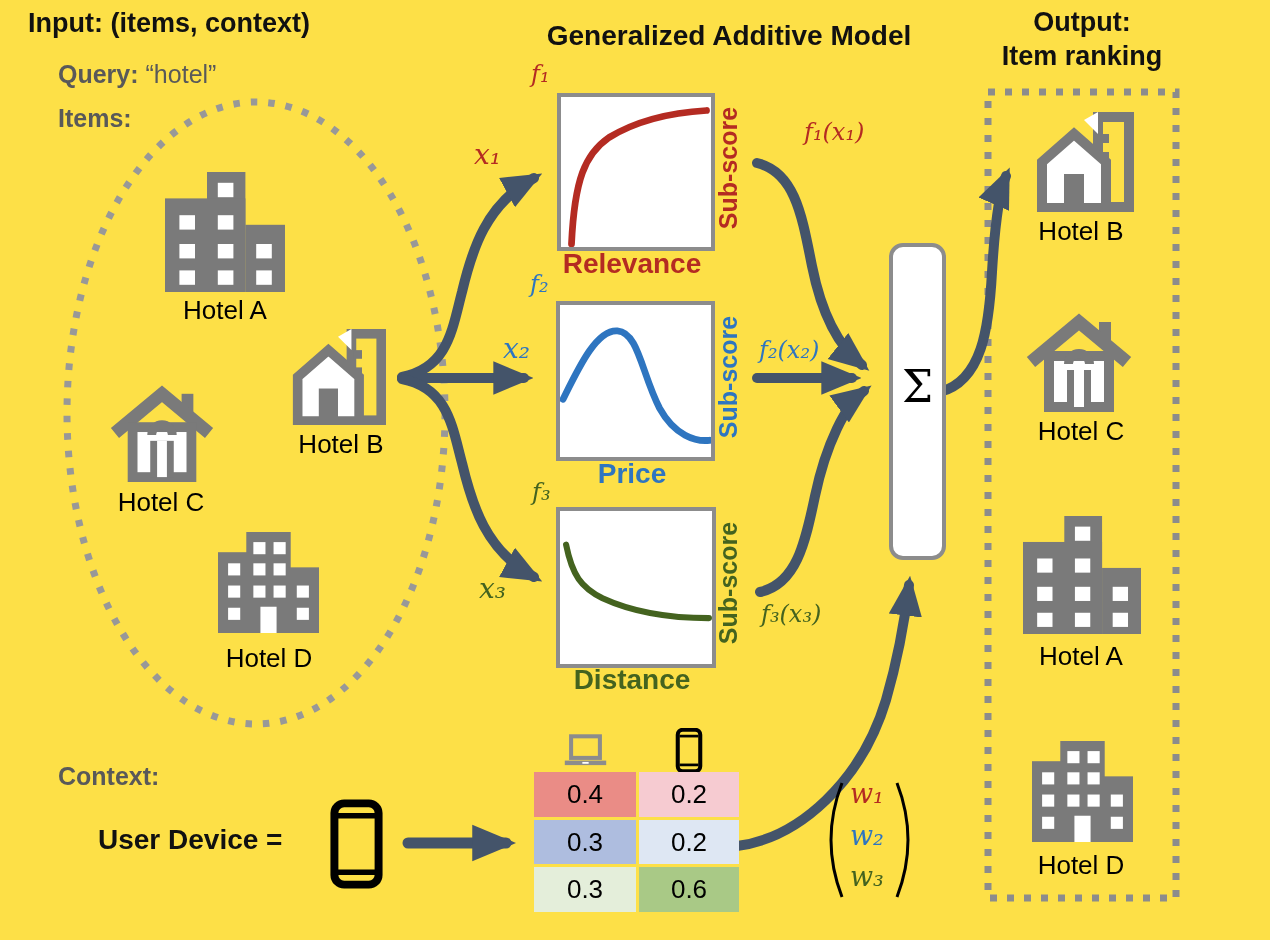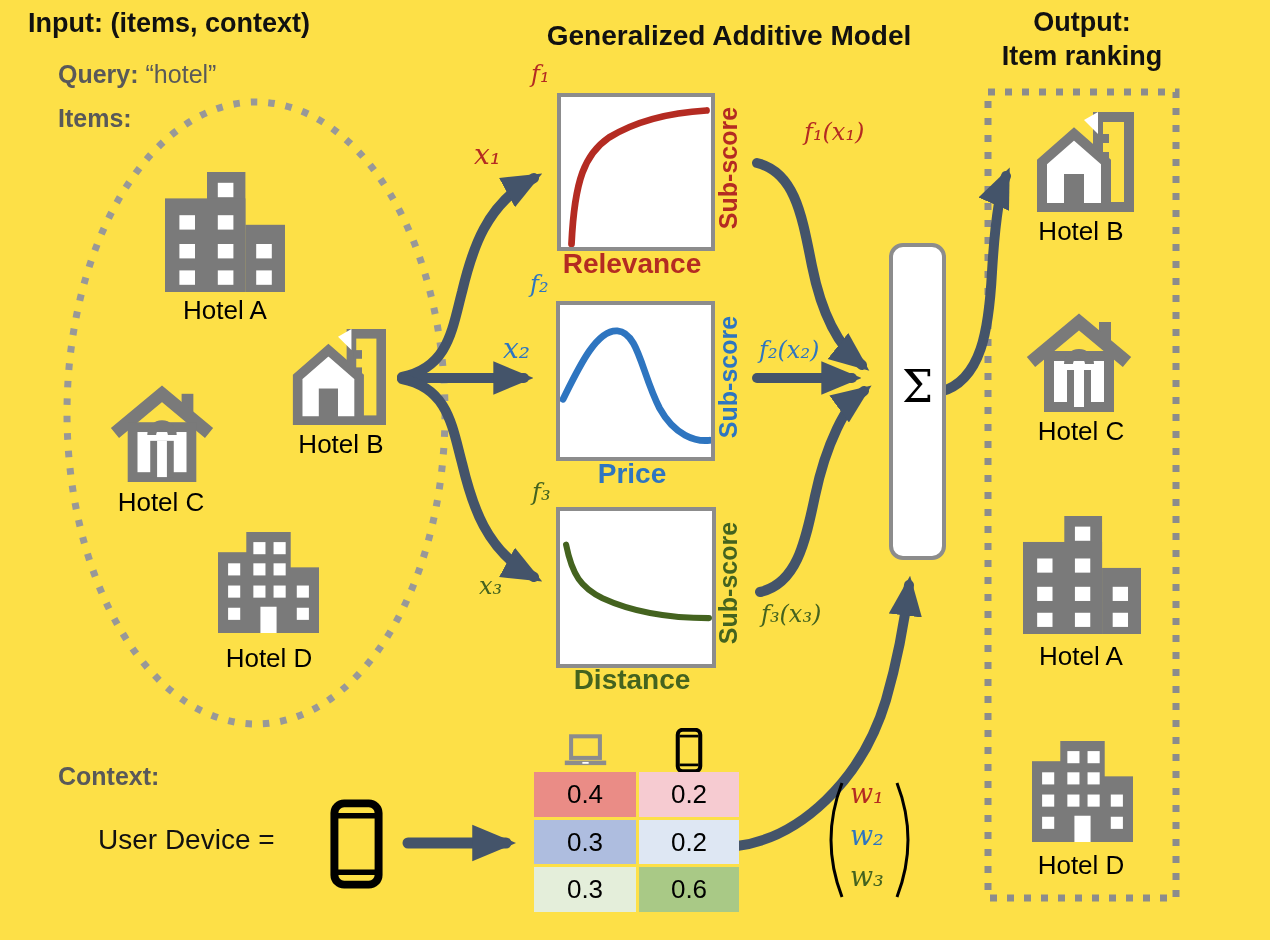--- a/index.html
+++ b/index.html
@@ -171,21 +171,21 @@
       <use href="#house-c"></use>
     </svg>
   <div class="abs z2 hotel-label" style="left:86px;top:487px;">Hotel C</div>
 
   <svg class="abs z2" style="left:218px;top:532px;" width="101" height="101">
       <use href="#building-d"></use>
     </svg>
   <div class="abs z2 hotel-label" style="left:194px;top:643px;">Hotel D</div>
 
   <div class="abs z2 bold ital gray" style="left:58px;top:762px;font-size:25px;">Context:</div>
-  <div class="abs z2 lbl" style="left:98px;top:824px;font-size:28px;">User Device =</div>
+  <div class="abs z2 lbl" style="left:98px;top:824px;font-size:28px;font-weight:bold;">User Device =</div>
   <svg class="abs z2" style="left:330px;top:799px;" width="53" height="90">
       <use href="#phone"></use>
     </svg>
 
   <div class="abs z2 math c-red" style="left:531px;top:60px;font-size:24px;">f₁</div>
   <div class="abs z2 math c-red" style="left:474px;top:138px;font-size:28px;">x₁</div>
   <div class="plotbox" style="left:557px;top:93px;width:150px;height:150px;">
     <svg viewBox="0 0 100 100" preserveAspectRatio="none">
       <path d="M7,98 C9,55 16,38 32,27 C55,13 80,10 97,9" fill="none" stroke="#B42B22" stroke-width="4.5" stroke-linecap="round"></path>
     </svg>
@@ -199,21 +199,21 @@
   <div class="plotbox" style="left:556px;top:301px;width:151px;height:152px;">
     <svg viewBox="0 0 100 100" preserveAspectRatio="none">
       <path d="M2,62 C12,42 24,16 38,17 C52,18 54,45 66,68 C76,86 90,90 99,89" fill="none" stroke="#2E75C0" stroke-width="4.5" stroke-linecap="round"></path>
     </svg>
   </div>
   <div class="subscore c-blue" style="left:648px;top:362px;">Sub-score</div>
   <div class="axis-label c-blue" style="left:552px;top:458px;">Price</div>
   <div class="abs z2 math c-blue" style="left:759px;top:336px;font-size:24px;">f₂(x₂)</div>
 
   <div class="abs z2 math c-green" style="left:532px;top:478px;font-size:24px;">f₃</div>
-  <div class="abs z2 math c-green" style="left:479px;top:572px;font-size:24px;">x₃</div>
+  <div class="abs z2 math c-green" style="left:479px;top:572px;font-size:28px;">x₃</div>
   <div class="plotbox" style="left:556px;top:507px;width:152px;height:153px;">
     <svg viewBox="0 0 100 100" preserveAspectRatio="none">
       <path d="M4,22 C8,42 14,50 28,57 C52,68 80,70 98,70" fill="none" stroke="#44631F" stroke-width="4" stroke-linecap="round"></path>
     </svg>
   </div>
   <div class="subscore c-green" style="left:648px;top:568px;">Sub-score</div>
   <div class="axis-label c-green" style="left:552px;top:664px;">Distance</div>
   <div class="abs z2 math c-green" style="left:761px;top:600px;font-size:24px;">f₃(x₃)</div>
 
   <div class="sigma-box">

